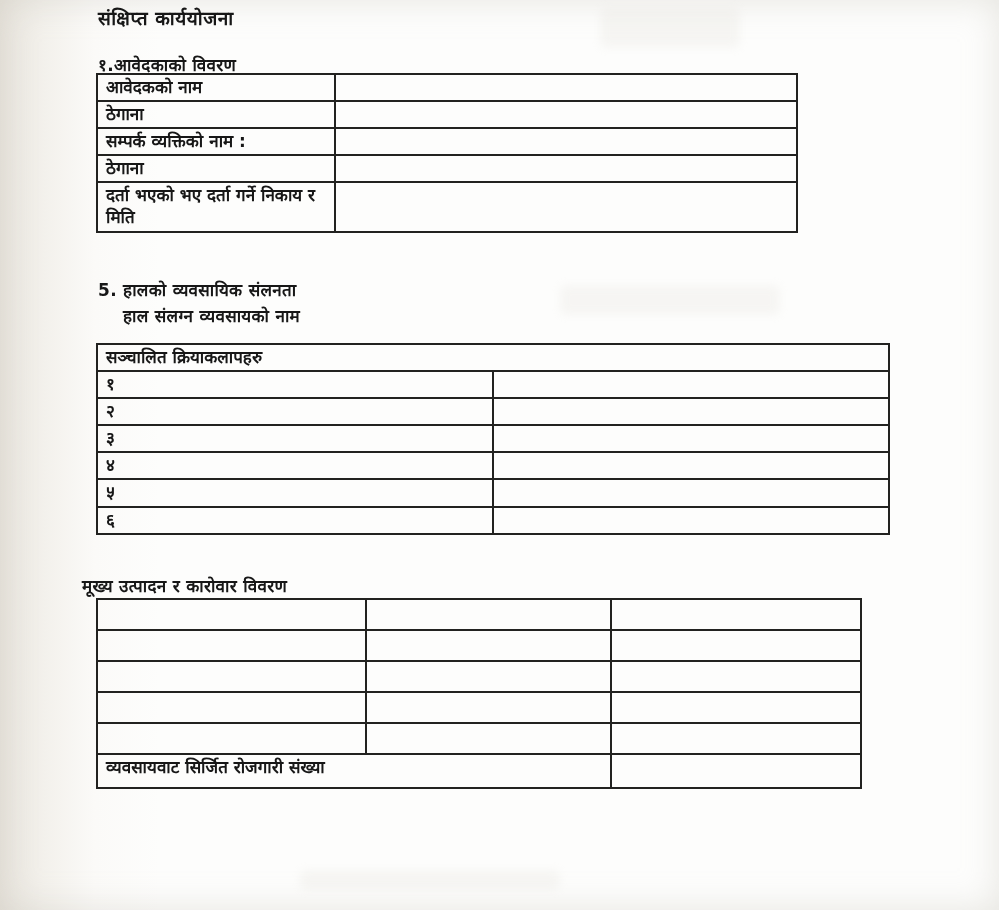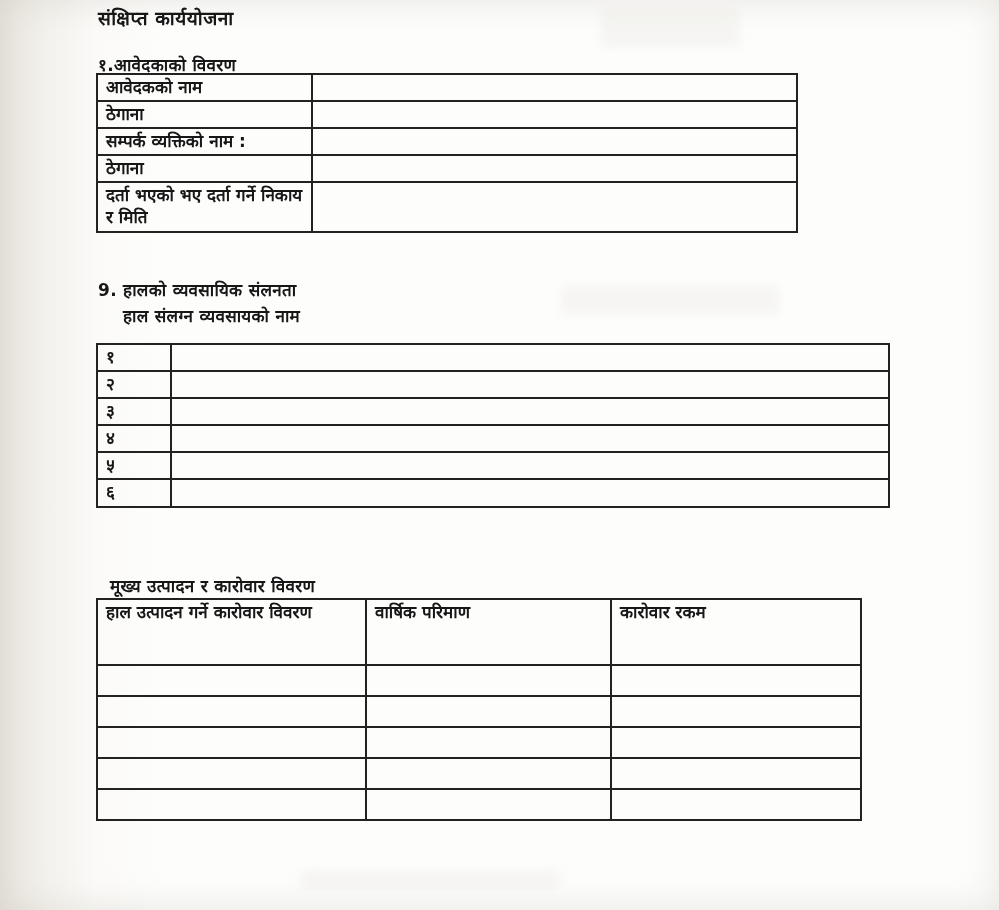--- a/index.html
+++ b/index.html
@@ -32,37 +32,37 @@
   }
   .sec-heading {
     position: absolute;
     font-size: 17px; font-weight: 700;
     letter-spacing: 0.3px;
     white-space: nowrap;
   }
   #h-sec1 { left: 98px; top: 53px; }
   #h-sec2 { left: 98px; top: 278px; }
   #h-sec2-sub { left: 98px; top: 304px; margin-left: 25px; }
-  #h-sec3 { left: 110px; top: 574px; }
+  #h-sec3 { left: 82px; top: 574px; }
   table {
     position: absolute;
     border-collapse: collapse;
     table-layout: fixed;
     font-size: 17px;
     font-weight: 700;
   }
   td {
     border: 2px solid #222220;
     padding: 1px 8px 2px 8px;
     vertical-align: top;
     line-height: 1.3;
     overflow: hidden;
   }
   #table-applicant { left: 96px; top: 73px; width: 702px; }
-  #table-applicant td.label-col { width: 215px; }
+  #table-applicant td.label-col { width: 238px; }
   #table-applicant tr { height: 27px; }
   #table-applicant tr.tall-row { height: 50px; }
 
   #table-activities { left: 96px; top: 343px; width: 794px; }
   #table-activities td.sn-col { width: 74px; }
   #table-activities tr { height: 26px; }
   #table-activities tr.title-row { height: 25px; }
 
   #table-production { left: 96px; top: 598px; width: 764px; }
   #table-production col.c1 { width: 269px; }
@@ -102,25 +102,28 @@
       <td class="label-col">ठेगाना</td>
       <td></td>
     </tr>
     <tr class="tall-row">
       <td class="label-col">दर्ता भएको भए दर्ता गर्ने निकाय र मिति</td>
       <td></td>
     </tr>
   </tbody>
 </table>
 
-<div id="h-sec2" class="sec-heading">9. हालको व्यवसायिक संलनता</div>
+<div id="h-sec2" class="sec-heading">5. हालको व्यवसायिक संलनता</div>
 <div id="h-sec2-sub" class="sec-heading">हाल संलग्न व्यवसायको नाम</div>
 
 <table id="table-activities">
   <tbody>
+    <tr class="title-row">
+      <td colspan="2">सञ्चालित क्रियाकलापहरु</td>
+    </tr>
     <tr>
       <td class="sn-col">१</td>
       <td></td>
     </tr>
     <tr>
       <td class="sn-col">२</td>
       <td></td>
     </tr>
     <tr>
       <td class="sn-col">३</td>
@@ -143,25 +146,20 @@
 
 <div id="h-sec3" class="sec-heading">मूख्य उत्पादन र कारोवार विवरण</div>
 
 <table id="table-production">
   <colgroup>
       <col class="c1">
       <col class="c2">
       <col class="c3">
     </colgroup>
   <tbody>
-    <tr class="head-row">
-      <td>हाल उत्पादन गर्ने कारोवार विवरण</td>
-      <td>वार्षिक परिमाण</td>
-      <td>कारोवार रकम</td>
-    </tr>
     <tr class="body-row">
       <td></td>
       <td></td>
       <td></td>
     </tr>
     <tr class="body-row">
       <td></td>
       <td></td>
       <td></td>
     </tr>
@@ -173,14 +171,18 @@
     <tr class="body-row">
       <td></td>
       <td></td>
       <td></td>
     </tr>
     <tr class="body-row">
       <td></td>
       <td></td>
       <td></td>
     </tr>
+    <tr class="foot-row">
+      <td colspan="2">व्यवसायवाट सिर्जित रोजगारी संख्या</td>
+      <td></td>
+    </tr>
   </tbody>
 </table>
 
 </body></html>

